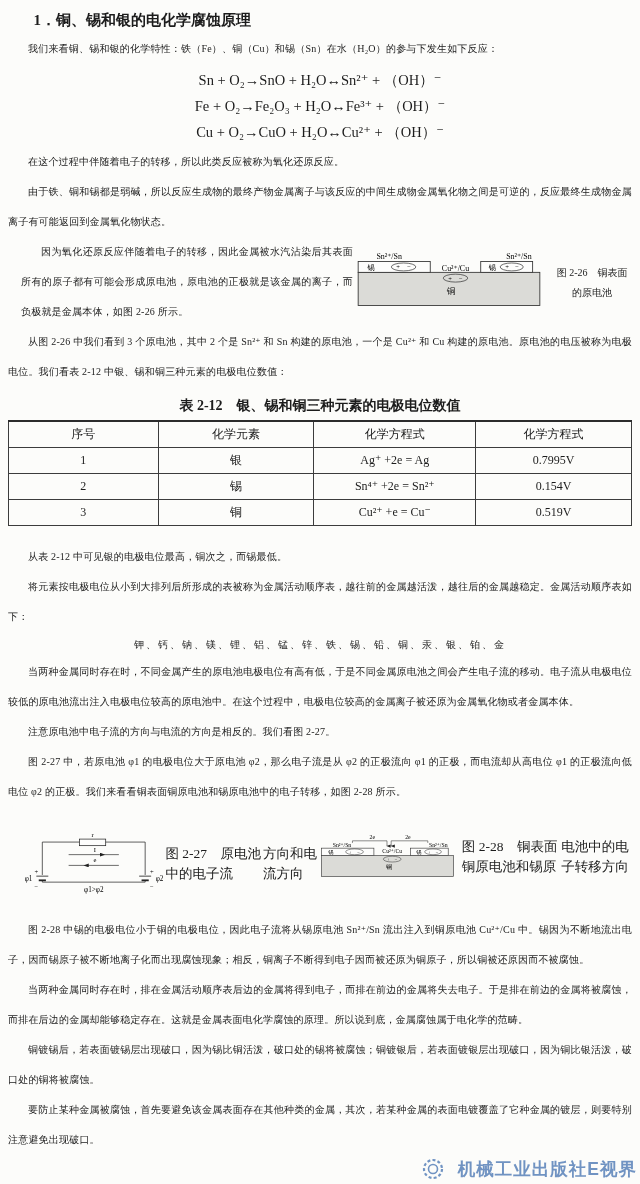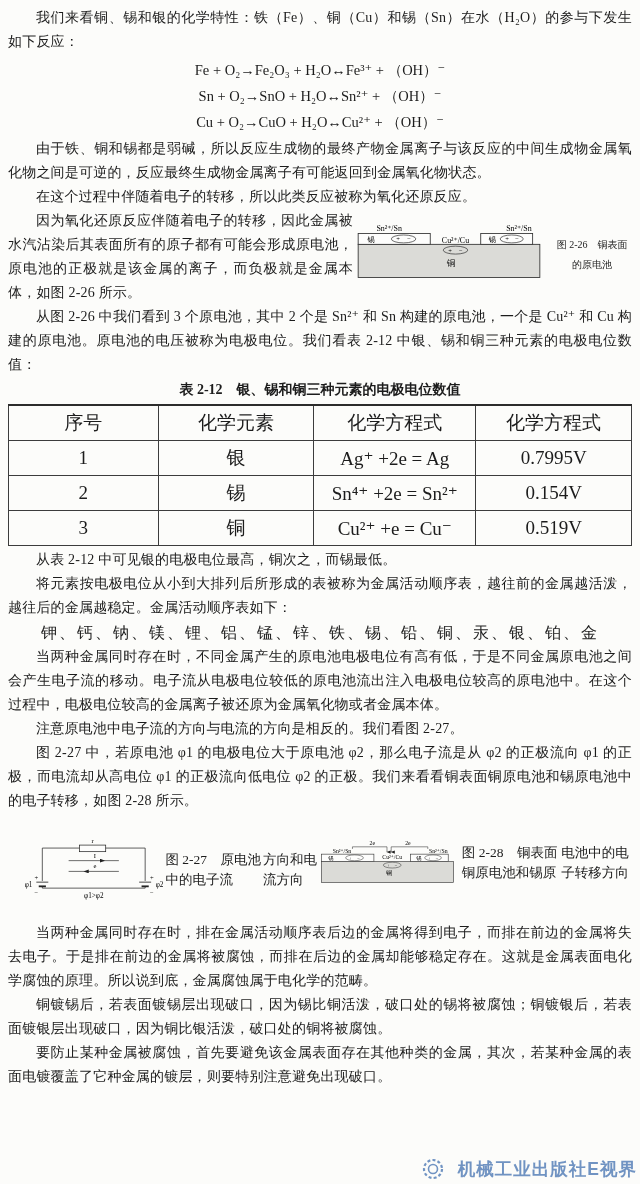--- a/index.html
+++ b/index.html
@@ -4,74 +4,75 @@
 <style>
   * { box-sizing: border-box; }
   html,body { margin:0; padding:0; }
   body {
     width:640px; height:1184px; overflow:hidden; position:relative;
     background:#fcfcfa; color:#1c1c1c;
     font-family:"Liberation Serif","DejaVu Serif",serif;
   }
   .page { padding:6px 8px 0 8px; }
   p.body-para {
-    margin:0; font-size:14px; line-height:24px;
+    margin:0; font-size:10px; line-height:30px;
     text-align:justify; text-indent:2em; letter-spacing:0.2px;
   }
   .heading {
     font-size:15px; font-weight:bold; line-height:25px;
     padding-left:1.7em; margin:2px 0 1px 0;
   }
   .equations { text-align:center; margin:3px 0 2px 0; }
   .eq { font-size:14.5px; line-height:26px; }
-  .fig26-row { display:flex; gap:3px; align-items:flex-start; }
+  .fig26-row { display:flex; gap:3px; align-items:flex-start;margin-left:13px; }
   .fig26-row p { flex:1; }
   .figure { display:flex; flex-direction:row; align-items:center; }
   .fig26-block { width:276px; padding-top:4px; }
   .caption { font-size:10px; line-height:20px; text-align:center; margin-top:3px; }
-  .table-title { text-align:center; font-weight:bold; font-size:14px; line-height:24px; margin-top:1px; }
+  .table-title { text-align:center; font-weight:bold; font-size:14px; line-height:24px; margin-top:7px; }
   table.pot-table {
-    width:100%; border-collapse:collapse; margin:2px 0 2px 0;
-    font-size:19px;
+    width:100%; border-collapse:collapse; margin:2px 0 16px 0;
+    font-size:12px;
   }
   table.pot-table th, table.pot-table td {
     border:1px solid #3c3c3c; text-align:center; font-weight:normal;
     padding:4px 2px; height:25px;
   }
   table.pot-table tr:first-child th { border-top:2px solid #2c2c2c; }
-  .series-line { text-align:center; font-size:16px; line-height:25px; letter-spacing:2px; }
+  .series-line { text-align:center; font-size:10px; line-height:25px; letter-spacing:2px; }
   .figs-row { display:flex; align-items:flex-start; margin-top:4px; }
   .fig27-block { width:330px; padding-left:14px; }
   .fig28-block { flex:1; padding-top:2px; }
   .caption2 { font-size:13.5px; line-height:20px; text-align:left; margin-top:1px; }
   svg text { font-family:"Liberation Serif","DejaVu Serif",serif; }
   .watermark {
     position:absolute; right:3px; bottom:2px;
     display:flex; align-items:center; gap:12px;
     color:rgba(72,116,178,0.78); font-weight:bold; font-size:17.5px;
     font-family:"Liberation Sans","DejaVu Sans",sans-serif;
     letter-spacing:1px; pointer-events:none;
   }
 </style>
 </head>
 <body>
 
 <div class="page">
 
+  <div class="heading">1．铜、锡和银的电化学腐蚀原理</div>
 
   <p class="body-para">我们来看铜、锡和银的化学特性：铁（Fe）、铜（Cu）和锡（Sn）在水（H₂O）的参与下发生如下反应：</p>
 
   <div class="equations">
+    <div class="eq">Sn + O₂→SnO + H₂O↔Sn²⁺ + （OH）⁻</div>
     <div class="eq">Fe + O₂→Fe₂O₃ + H₂O↔Fe³⁺ + （OH）⁻</div>
-    <div class="eq">Sn + O₂→SnO + H₂O↔Sn²⁺ + （OH）⁻</div>
     <div class="eq">Cu + O₂→CuO + H₂O↔Cu²⁺ + （OH）⁻</div>
   </div>
 
+  <p class="body-para">在这个过程中伴随着电子的转移，所以此类反应被称为氧化还原反应。</p>
   <p class="body-para">由于铁、铜和锡都是弱碱，所以反应生成物的最终产物金属离子与该反应的中间生成物金属氧化物之间是可逆的，反应最终生成物金属离子有可能返回到金属氧化物状态。</p>
-  <p class="body-para">在这个过程中伴随着电子的转移，所以此类反应被称为氧化还原反应。</p>
 
   <div class="fig26-row">
     <p class="body-para">因为氧化还原反应伴随着电子的转移，因此金属被水汽沾染后其表面所有的原子都有可能会形成原电池，原电池的正极就是该金属的离子，而负极就是金属本体，如图 2-26 所示。</p>
     <div class="figure fig26-block">
       <svg width="272" height="80" viewBox="0 0 272 80">
         <text x="46" y="10" font-size="11" text-anchor="middle">Sn²⁺/Sn</text>
         <text x="138" y="26" font-size="11" text-anchor="middle">Cu²⁺/Cu</text>
         <text x="226" y="10" font-size="11" text-anchor="middle">Sn²⁺/Sn</text>
         <rect x="3" y="28" width="252" height="46" fill="#dbdbd7" stroke="#333" stroke-width="1.2"></rect>
         <rect x="3" y="13" width="100" height="15" fill="#fdfdfc" stroke="#333" stroke-width="1.2"></rect>
@@ -194,20 +195,21 @@
         <ellipse cx="216" cy="35" rx="16" ry="5.5" fill="none" stroke="#333"></ellipse>
         <text x="207" y="38.5" font-size="9">+</text>
         <text x="221" y="38.5" font-size="9">−</text>
         <text x="126" y="68" font-size="12">铜</text>
       </svg>
       <div class="caption2">图 2-28　铜表面铜原电池和锡原</div>
       <div class="caption2">电池中的电子转移方向</div>
     </div>
   </div>
 
+  <p class="body-para">图 2-28 中锡的电极电位小于铜的电极电位，因此电子流将从锡原电池 Sn²⁺/Sn 流出注入到铜原电池 Cu²⁺/Cu 中。锡因为不断地流出电子，因而锡原子被不断地离子化而出现腐蚀现象；相反，铜离子不断得到电子因而被还原为铜原子，所以铜被还原因而不被腐蚀。</p>
   <p class="body-para">当两种金属同时存在时，排在金属活动顺序表后边的金属将得到电子，而排在前边的金属将失去电子。于是排在前边的金属将被腐蚀，而排在后边的金属却能够稳定存在。这就是金属表面电化学腐蚀的原理。所以说到底，金属腐蚀属于电化学的范畴。</p>
   <p class="body-para">铜镀锡后，若表面镀锡层出现破口，因为锡比铜活泼，破口处的锡将被腐蚀；铜镀银后，若表面镀银层出现破口，因为铜比银活泼，破口处的铜将被腐蚀。</p>
   <p class="body-para">要防止某种金属被腐蚀，首先要避免该金属表面存在其他种类的金属，其次，若某种金属的表面电镀覆盖了它种金属的镀层，则要特别注意避免出现破口。</p>
 
 </div>
 
 <div class="watermark">
   <svg width="26" height="26" viewBox="0 0 26 26">
     <circle cx="13" cy="13" r="9" fill="none" stroke="rgba(72,116,178,0.78)" stroke-width="2.2" stroke-dasharray="3 2.2"></circle>
     <circle cx="13" cy="13" r="4.5" fill="none" stroke="rgba(72,116,178,0.78)" stroke-width="1.6"></circle>

